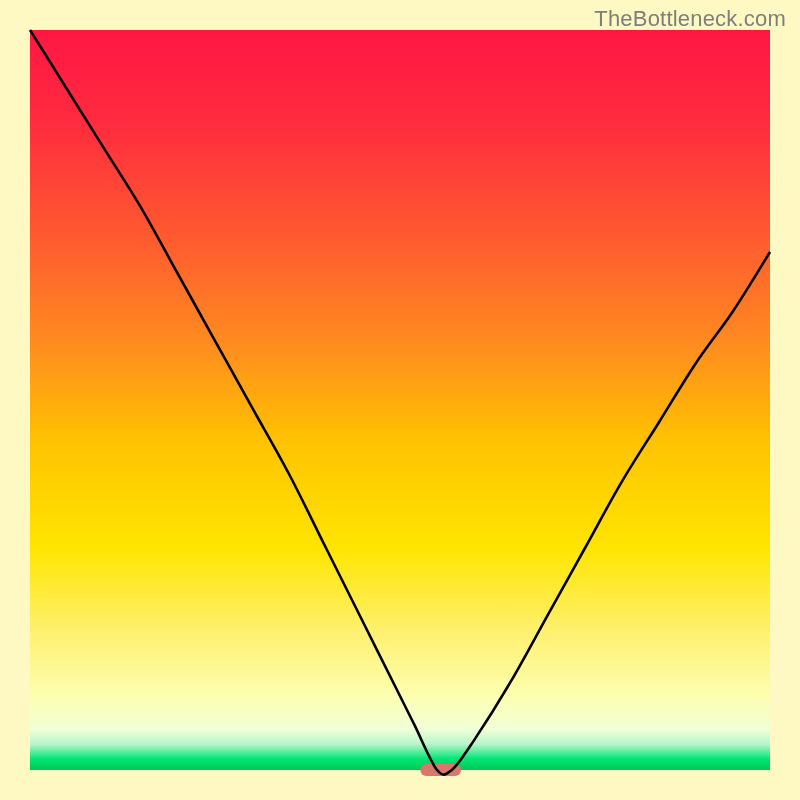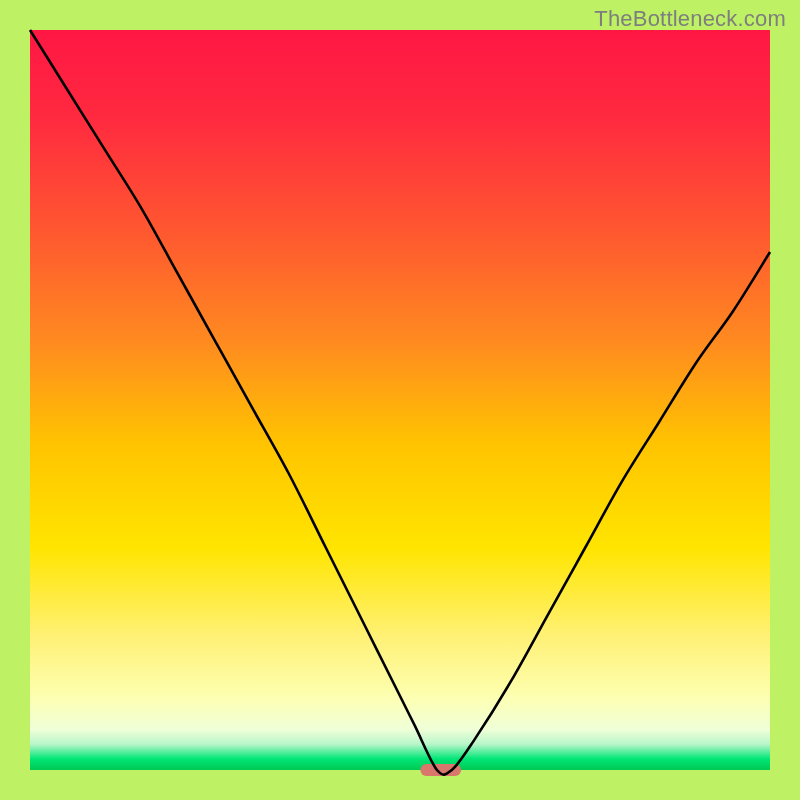--- a/index.html
+++ b/index.html
@@ -8,21 +8,21 @@
     width: 800px;
     height: 800px;
     overflow: hidden;
     background: #000;
     font-family: Arial, Helvetica, sans-serif;
   }
   .frame {
     position: relative;
     width: 800px;
     height: 800px;
-    background: #bef264;
+    background: #fef9c3;
   }
   .watermark {
     position: absolute;
     top: 6px;
     right: 14px;
     color: #7e7e7e;
     font-size: 22px;
     font-weight: 500;
     letter-spacing: 0.2px;
     z-index: 10;

